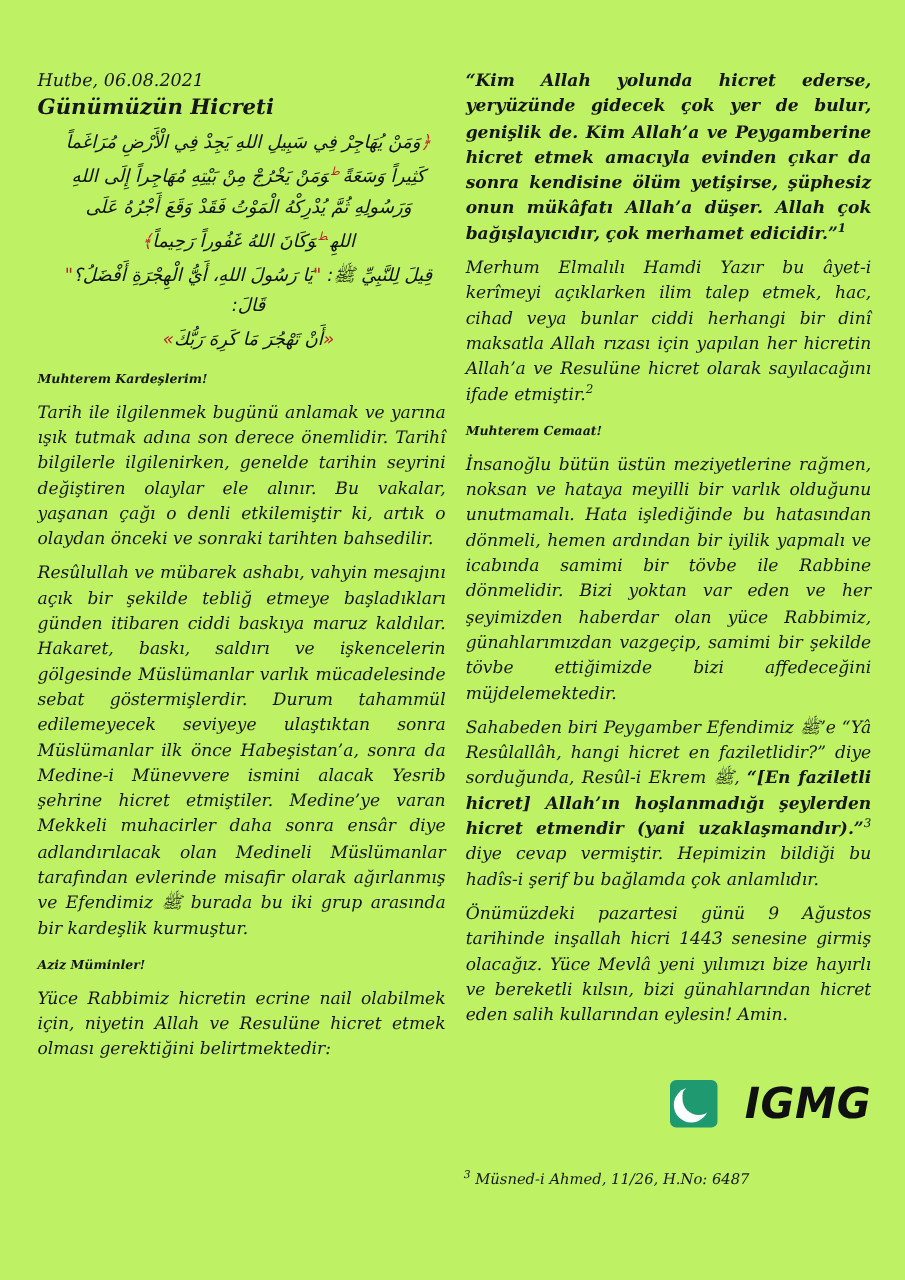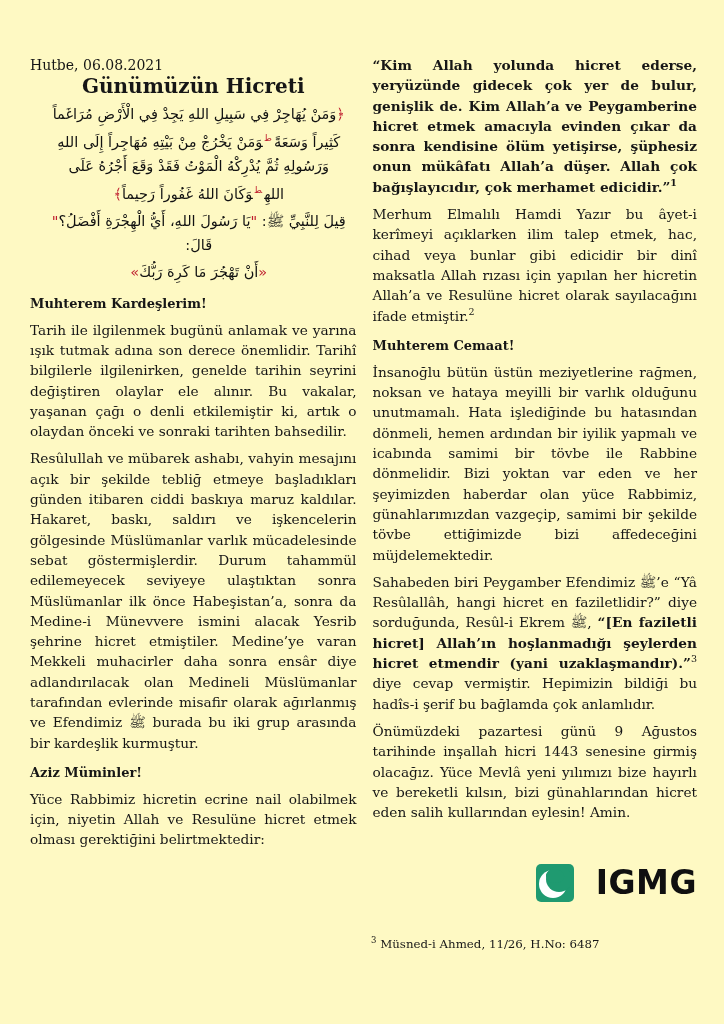--- a/index.html
+++ b/index.html
@@ -1,31 +1,32 @@
 <!DOCTYPE html>
 <html style="--red: #bf1e2e; --green: #1f9a70;"><head>
 <meta charset="utf-8">
 <style>
   html,body { margin:0; padding:0; background:#ffffff; }
   .page {
     position:relative;
     width:724px; height:1024px;
-    background:#fef9c3;
+    background:#bef264;
     overflow:hidden;
     font-family:"DejaVu Serif", "DejaVu Sans", serif;
     color:#161616;
     box-sizing:border-box;
     padding:55px 27px 0 30px;
+    font-style:italic;
   }
   .columns { display:flex; gap:16px; }
   .col-left  { width:328px; }
   .col-right { width:326px; }
 
   .date-line { font-size:14px; line-height:21px; }
-  .doc-title { font-size:20px; font-weight:bold; line-height:21px;text-align:center; }
+  .doc-title { font-size:17px; font-weight:bold; line-height:21px; }
 
   .arabic-block {
     direction:rtl;
     text-align:center;
     font-family:"DejaVu Sans", sans-serif;
     font-size:14.5px;
     line-height:24px;
     margin:5px 0 4px 11px;
     color:#111;
   }
@@ -33,21 +34,21 @@
   .waqf {
     color:var(--red, #bf1e2e);
     font-size:9px;
     vertical-align:super;
     margin:0 2px;
   }
   .hadith-line { margin-top:3px; }
 
   .section-heading {
     font-weight:bold;
-    font-size:13px;
+    font-size:10px;
     line-height:22px;
     margin:9px 0 5px 0;
   }
   p.body-p {
     margin:0 0 7px 0;
     text-align:justify;
     font-size:13.7px;
     line-height:20.3px;
   }
   .bold { font-weight:bold;margin-top:44px; }
@@ -138,21 +139,21 @@
       <p class="body-p">Resûlullah ve mübarek ashabı, vahyin mesajını açık bir şekilde tebliğ etmeye başladıkları günden itibaren ciddi baskıya maruz kaldılar. Hakaret, baskı, saldırı ve işkencelerin gölgesinde Müslümanlar varlık mücadelesinde sebat göstermişlerdir. Durum tahammül edilemeyecek seviyeye ulaştıktan sonra Müslümanlar ilk önce Habeşistan’a, sonra da Medine-i Münevvere ismini alacak Yesrib şehrine hicret etmiştiler. Medine’ye varan Mekkeli muhacirler daha sonra ensâr diye adlandırılacak olan Medineli Müslümanlar tarafından evlerinde misafir olarak ağırlanmış ve Efendimiz ﷺ burada bu iki grup arasında bir kardeşlik kurmuştur.</p>
       <div class="section-heading">Aziz Müminler!</div>
       <p class="body-p">Yüce Rabbimiz hicretin ecrine nail olabilmek için, niyetin Allah ve Resulüne hicret etmek olması gerektiğini belirtmektedir:</p>
 
     </div>
 
     <div class="col-right">
 
       <p class="body-p bold"><span>“Kim Allah yolunda hicret ederse, yeryüzünde gidecek çok yer de bulur, genişlik de. Kim Allah’a ve Peygamberine hicret etmek amacıyla evinden çıkar da sonra kendisine ölüm yetişirse, şüphesiz onun mükâfatı Allah’a düşer. Allah çok bağışlayıcıdır, çok merhamet edicidir.”</span><sup class="fn-ref">1</sup></p>
 
-      <p class="body-p"><span>Merhum Elmalılı Hamdi Yazır bu âyet-i kerîmeyi açıklarken ilim talep etmek, hac, cihad veya bunlar gibi edicidir bir dinî maksatla Allah rızası için yapılan her hicretin Allah’a ve Resulüne hicret olarak sayılacağını ifade etmiştir.</span><sup class="fn-ref">2</sup></p>
+      <p class="body-p"><span>Merhum Elmalılı Hamdi Yazır bu âyet-i kerîmeyi açıklarken ilim talep etmek, hac, cihad veya bunlar ciddi herhangi bir dinî maksatla Allah rızası için yapılan her hicretin Allah’a ve Resulüne hicret olarak sayılacağını ifade etmiştir.</span><sup class="fn-ref">2</sup></p>
 
       <div class="section-heading">Muhterem Cemaat!</div>
 
       <p class="body-p">İnsanoğlu bütün üstün meziyetlerine rağmen, noksan ve hataya meyilli bir varlık olduğunu unutmamalı. Hata işlediğinde bu hatasından dönmeli, hemen ardından bir iyilik yapmalı ve icabında samimi bir tövbe ile Rabbine dönmelidir. Bizi yoktan var eden ve her şeyimizden haberdar olan yüce Rabbimiz, günahlarımızdan vazgeçip, samimi bir şekilde tövbe ettiğimizde bizi affedeceğini müjdelemektedir.</p>
 
       <p class="body-p"><span>Sahabeden biri Peygamber Efendimiz ﷺ’e “Yâ Resûlallâh, hangi hicret en faziletlidir?” diye sorduğunda, Resûl-i Ekrem ﷺ, </span><span class="bold">“[En faziletli hicret] Allah’ın hoşlanmadığı şeylerden hicret etmendir (yani uzaklaşmandır).”</span><sup class="fn-ref">3</sup><span> diye cevap vermiştir. Hepimizin bildiği bu hadîs-i şerif bu bağlamda çok anlamlıdır.</span></p>
 
       <p class="body-p">Önümüzdeki pazartesi günü 9 Ağustos tarihinde inşallah hicri 1443 senesine girmiş olacağız. Yüce Mevlâ yeni yılımızı bize hayırlı ve bereketli kılsın, bizi günahlarından hicret eden salih kullarından eylesin! Amin.</p>
 
     </div>

